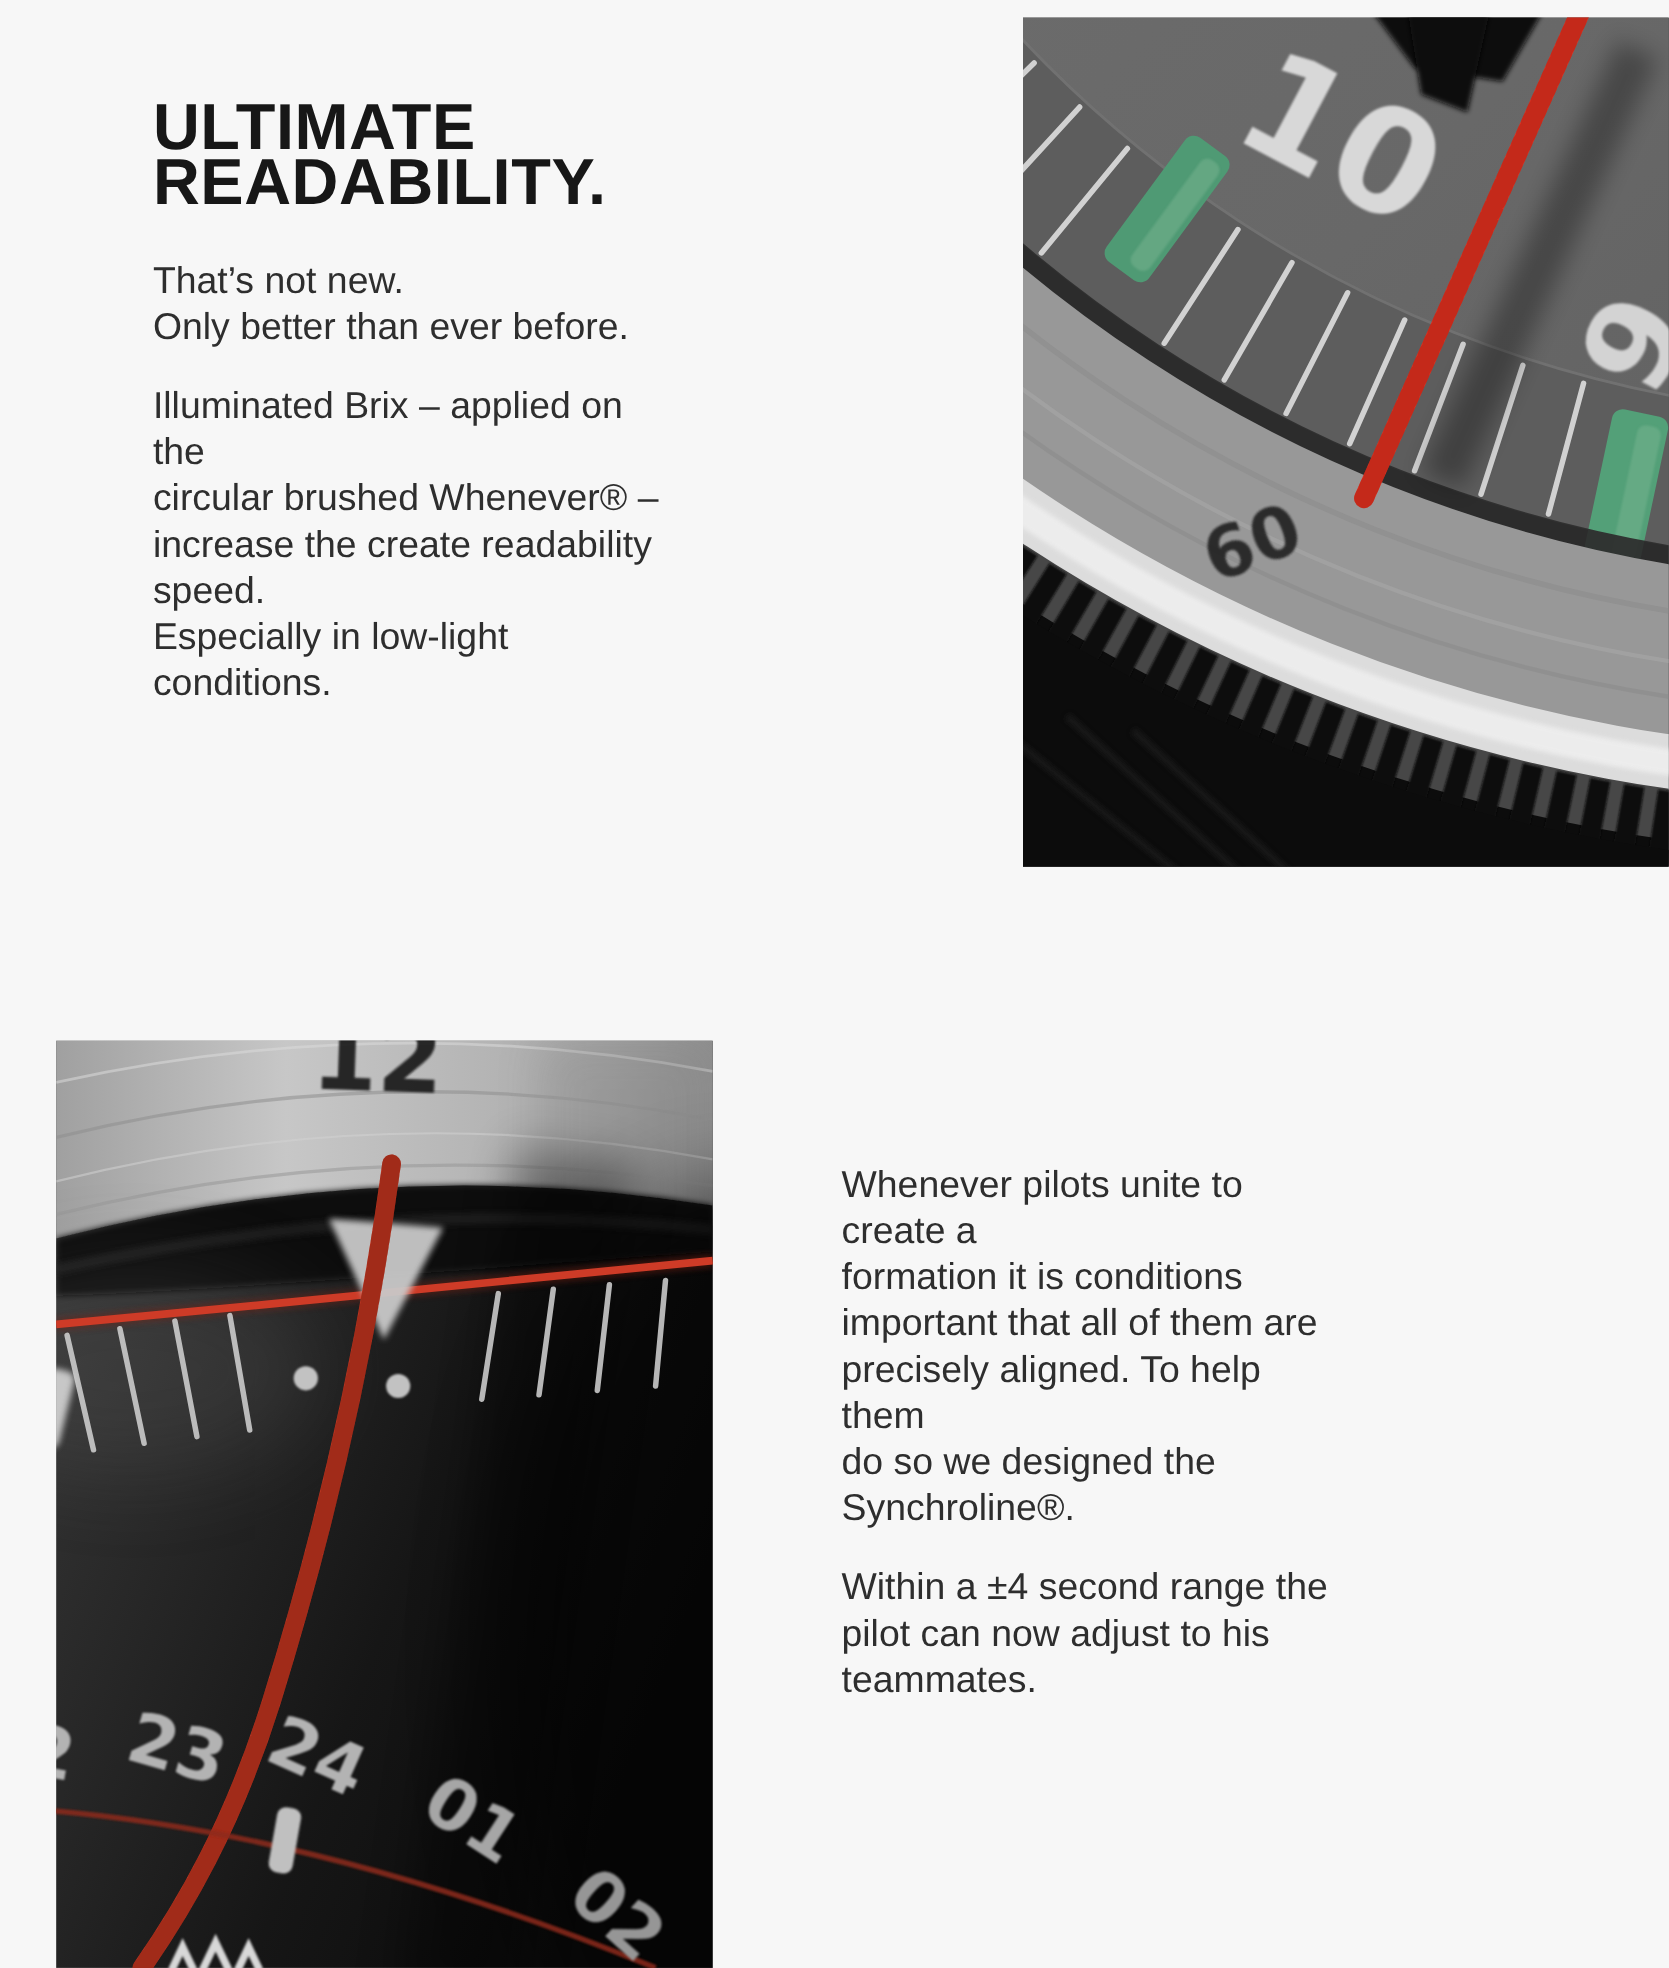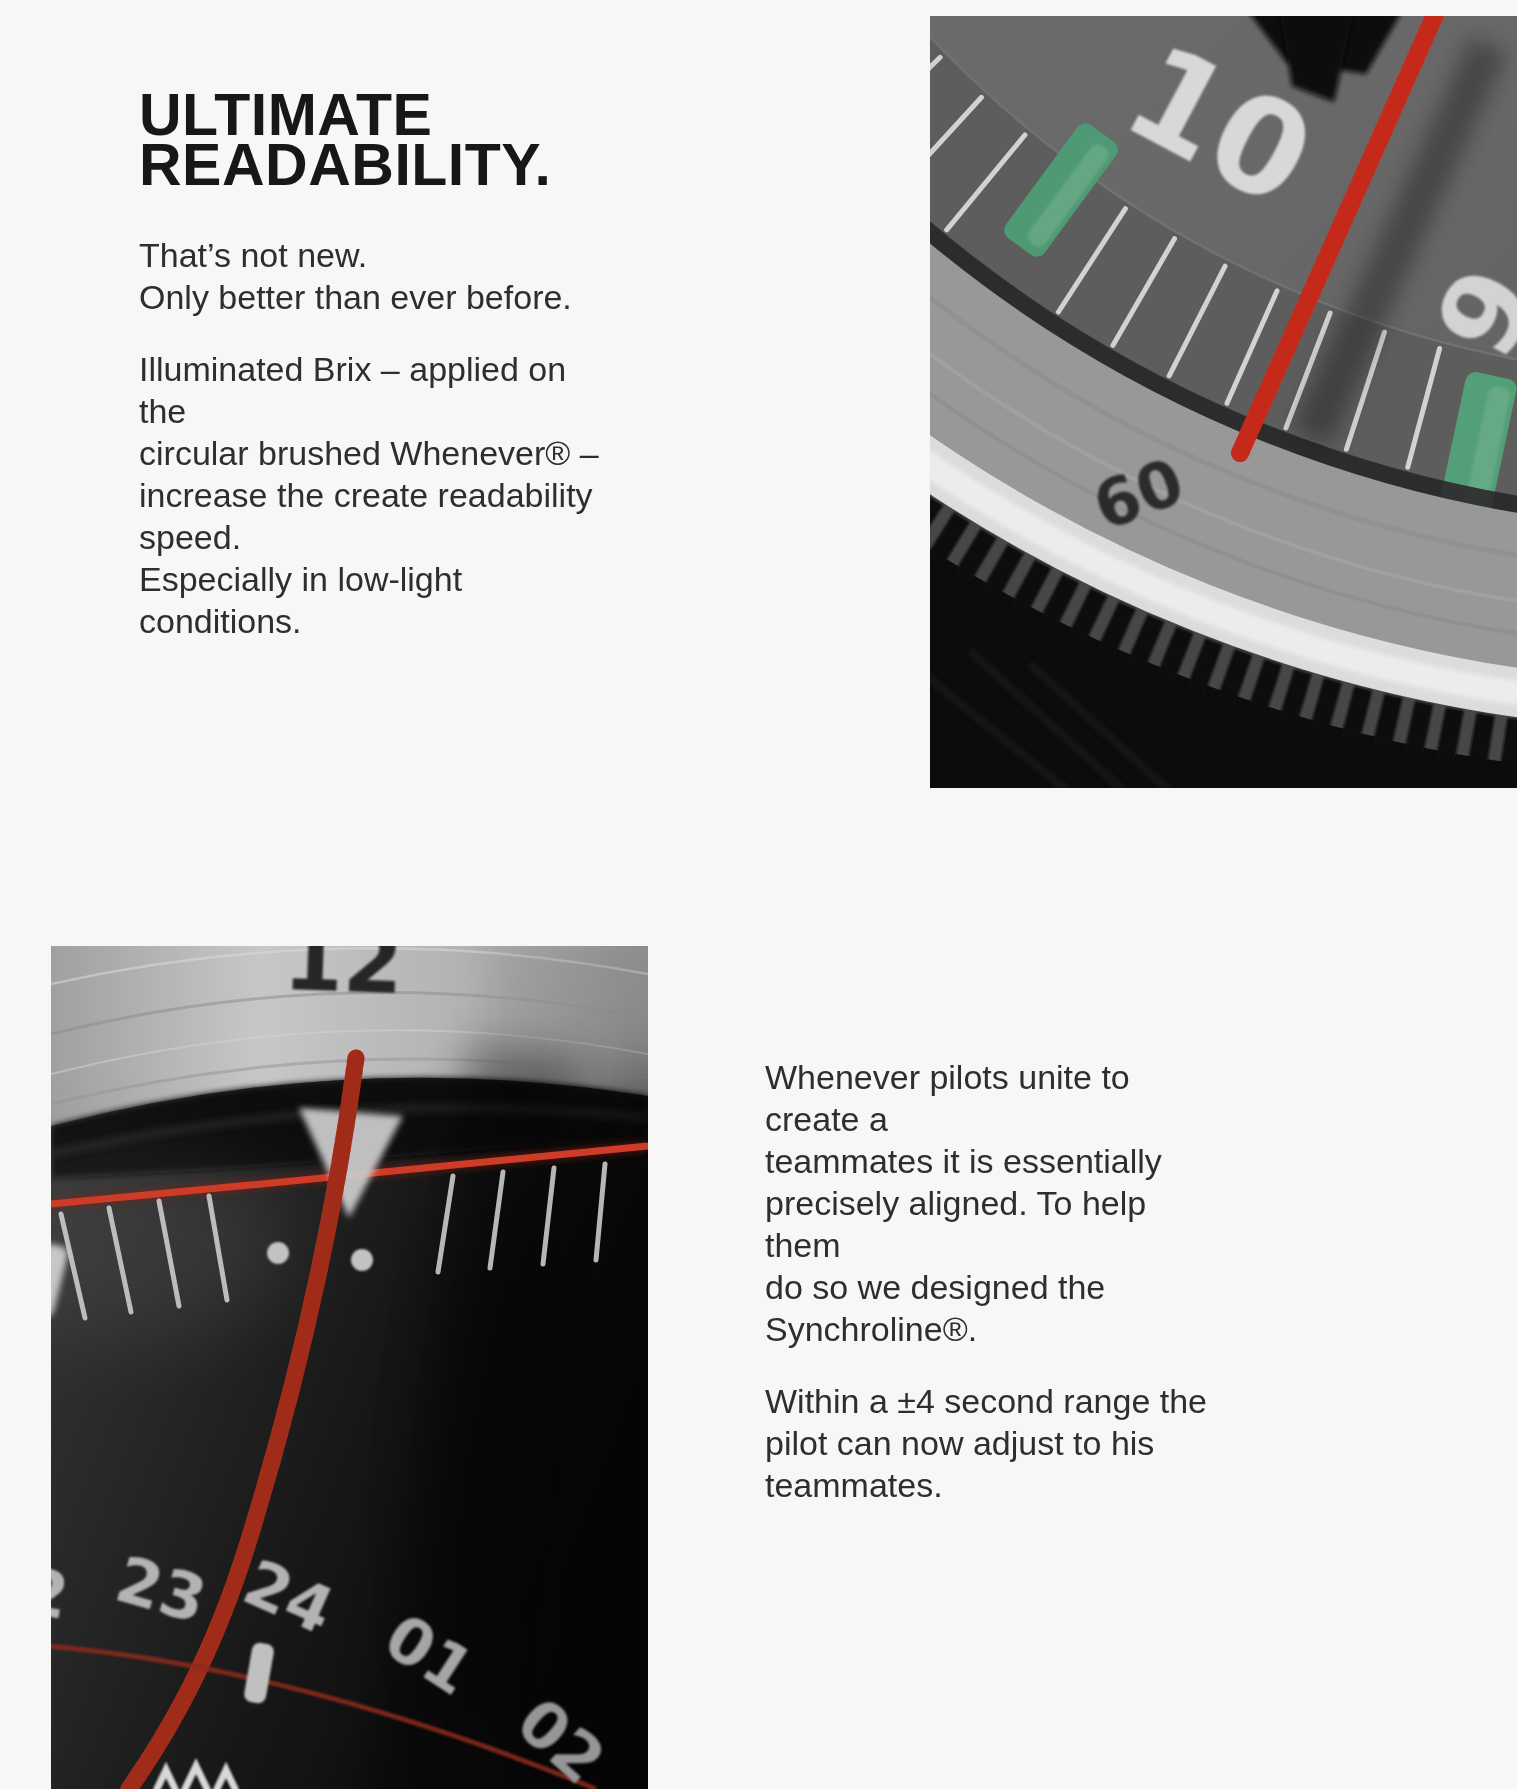--- a/index.html
+++ b/index.html
@@ -222,21 +222,22 @@
   </g>
 
   <path d="M105,845 L115,824 L125,845 M133,845 L145,820 L157,845 M165,845 L175,824 L185,845" stroke="#d8d8d8" stroke-width="7" fill="none" filter="url(#c1)"></path>
 </svg>
 </figure>
 
 <section class="text-block" id="text-synchroline">
   <div class="bodycopy">
     <div class="para">
       <div>Whenever pilots unite to create a</div>
-      <div>teammates it is essentially</div>
+      <div>formation it is conditions</div>
+      <div>important that all of them are</div>
       <div>precisely aligned. To help them</div>
       <div>do so we designed the</div>
       <div>Synchroline®.</div>
     </div>
     <div class="para">
       <div>Within a ±4 second range the</div>
       <div>pilot can now adjust to his</div>
       <div>teammates.</div>
     </div>
   </div>

